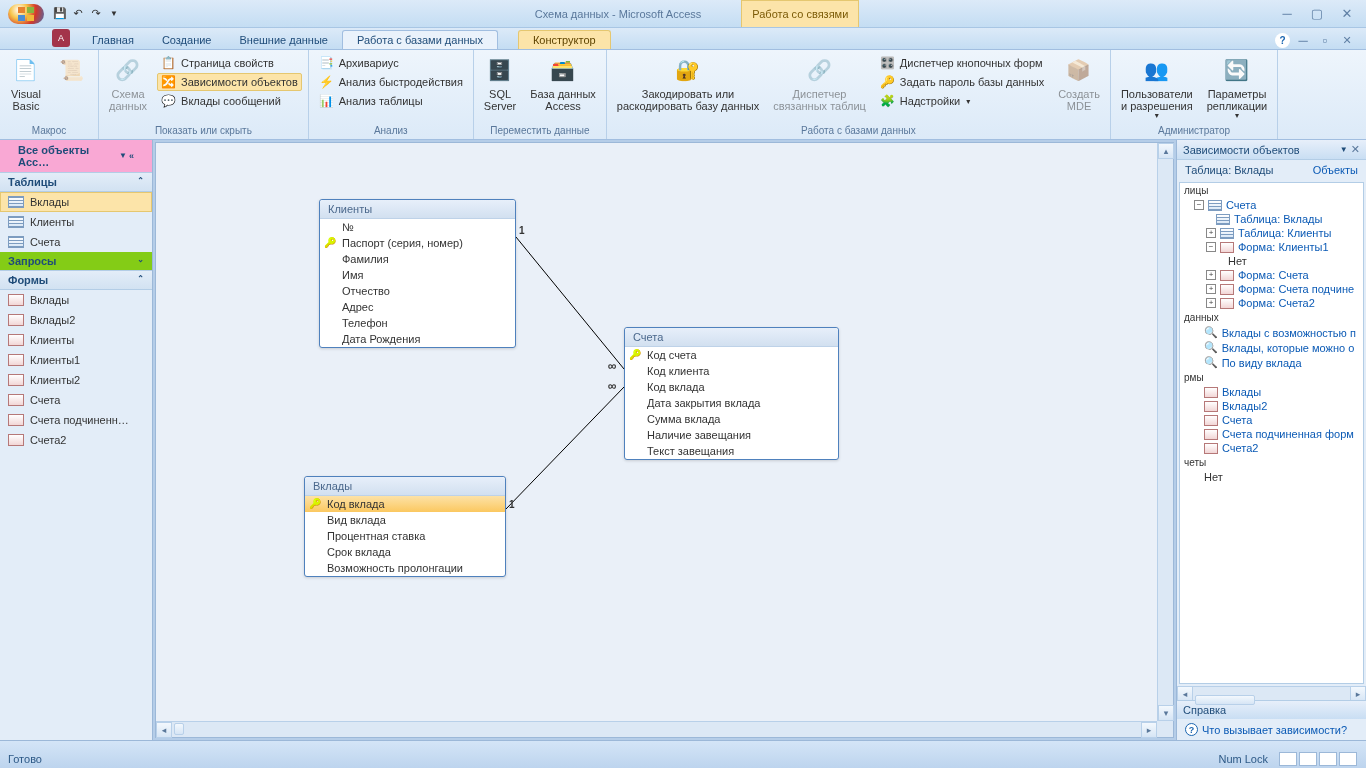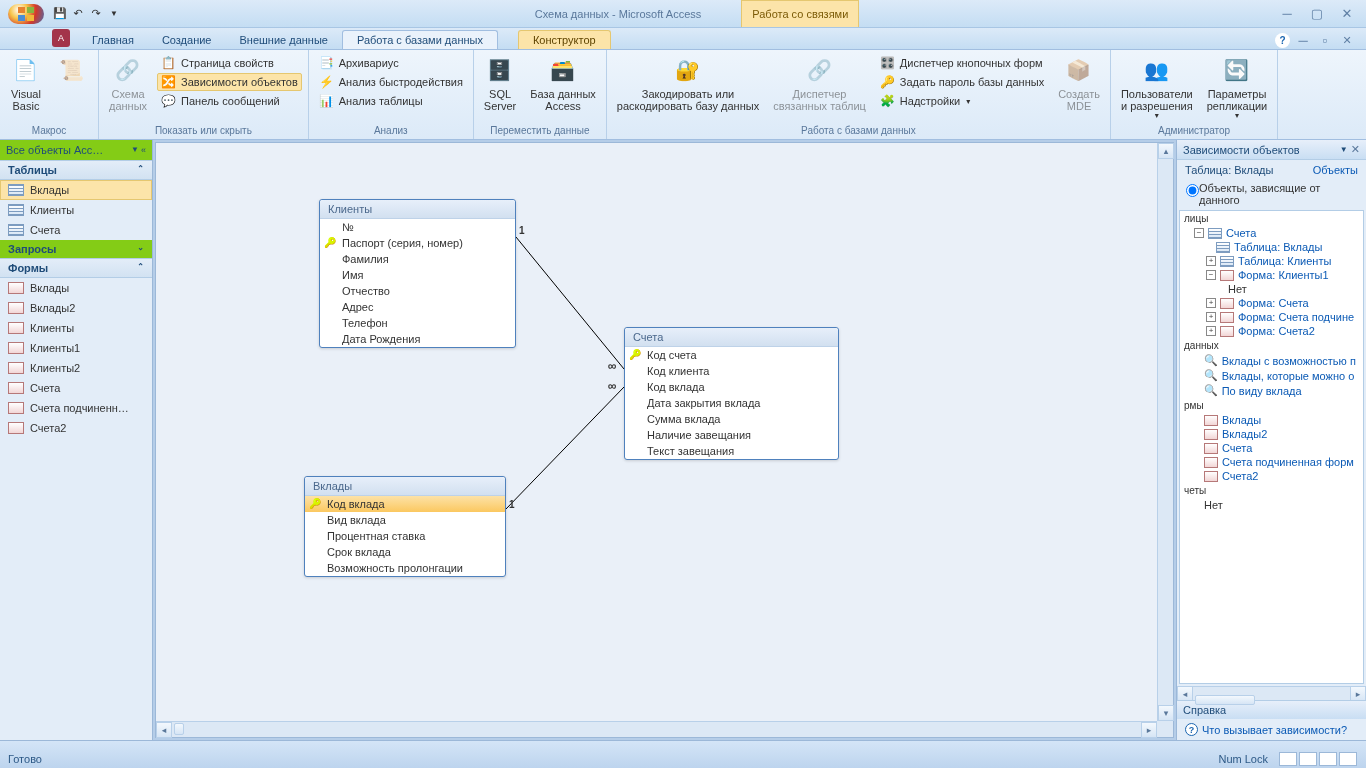--- a/index.html
+++ b/index.html
@@ -28,21 +28,21 @@
 .bigbtn{display:flex;flex-direction:column;align-items:center;justify-content:center;padding:2px 6px;border-radius:3px;text-align:center;line-height:1.1}
 .bigbtn .ico{width:32px;height:32px;margin-bottom:2px;display:flex;align-items:center;justify-content:center;font-size:20px}
 .bigbtn.disabled{opacity:0.5}
 .btnstack{display:flex;flex-direction:column;gap:1px;padding:2px}
 .smbtn{display:flex;align-items:center;gap:4px;padding:1px 4px;border-radius:2px;white-space:nowrap}
 .smbtn .ico{width:16px;height:16px;display:flex;align-items:center;justify-content:center;font-size:12px}
 .smbtn.highlighted{background:#fce4a9;border:1px solid #e5c770;padding:0 3px}
 
 .client{display:flex;height:600px;background:#b5cde8}
 .navpane{width:153px;background:#e3edf8;border-right:1px solid #9cb8d8;display:flex;flex-direction:column}
-.nav-header{background:#84cc16;border-bottom:1px solid #b3cde6;padding:4px 6px;display:flex;align-items:center;justify-content:space-between;color:#1f4c79;font-weight:normal}
+.nav-header{background:#f9a8d4;border-bottom:1px solid #b3cde6;padding:4px 18px;display:flex;align-items:center;justify-content:space-between;color:#1f4c79;font-weight:bold}
 .nav-group{background:linear-gradient(#e3edf8,#d2e2f2);padding:3px 8px;border-bottom:1px solid #b3cde6;display:flex;justify-content:space-between;color:#1f4c79;font-weight:bold;font-size:11px}
 .nav-group.collapsed{background:#84cc16}
 .nav-item{padding:4px 8px;display:flex;align-items:center;gap:6px}
 .nav-item.selected{background:#fce4a9;border:1px solid #e5c770;padding:3px 7px}
 .nav-ico{width:16px;height:12px;border:1px solid #7d9cc0;background:linear-gradient(#fff,#d6e5f5);display:flex}
 .nav-ico-form{width:16px;height:12px;border:1px solid #b67878;background:linear-gradient(#fff,#f2d6d6)}
 .nav-ico.with-lines::before{content:"";width:100%;background:repeating-linear-gradient(0deg,#7d9cc0 0 1px,transparent 1px 3px)}
 
 .canvas-wrap{flex:1;position:relative;background:#eef5fc;border:1px solid #9cb8d8;margin:2px}
 .canvas{position:absolute;inset:0 16px 16px 0;background:#eaf0f8;overflow:hidden}
@@ -161,21 +161,21 @@
         <div class="smbtn">
             <span class="ico">📋</span>
             <span>Страница свойств</span>
           </div>
         <div class="smbtn highlighted">
             <span class="ico">🔀</span>
             <span>Зависимости объектов</span>
           </div>
         <div class="smbtn">
             <span class="ico">💬</span>
-            <span>Панель сообщений</span>
+            <span>Вклады сообщений</span>
           </div>
       </div>
     </div>
     <div class="rgroup-label">Показать или скрыть</div>
   </div>
   <div class="rgroup">
     <div class="rgroup-body">
       <div class="btnstack">
         <div class="smbtn">
             <span class="ico">📑</span>
@@ -393,21 +393,20 @@
       <span>Зависимости объектов</span>
       <span style="display:flex;gap:3px;align-items:center">
         <span style="font-size:8px">▼</span>
         <span class="close">✕</span>
       </span>
     </div>
     <div class="dep-sub">
       <span>Таблица: Вклады</span>
       <a href="#">Объекты</a>
     </div>
-    <label class="dep-radio"><input type="radio" name="depdir" checked="" style=""><span>Объекты, зависящие от данного</span></label>
     <div class="dep-body">
       <div class="dep-group">лицы</div>
       <div class="tree-row">
           <span class="tree-indent" style="width:6px"></span>
           <span class="tree-toggle">−</span>
           <span class="nav-ico with-lines" style="width:14px;height:11px"></span>
           <a class="tree-link" href="#">Счета</a>
         </div>
       <div class="tree-row">
           <span class="tree-indent" style="width:28px"></span>

